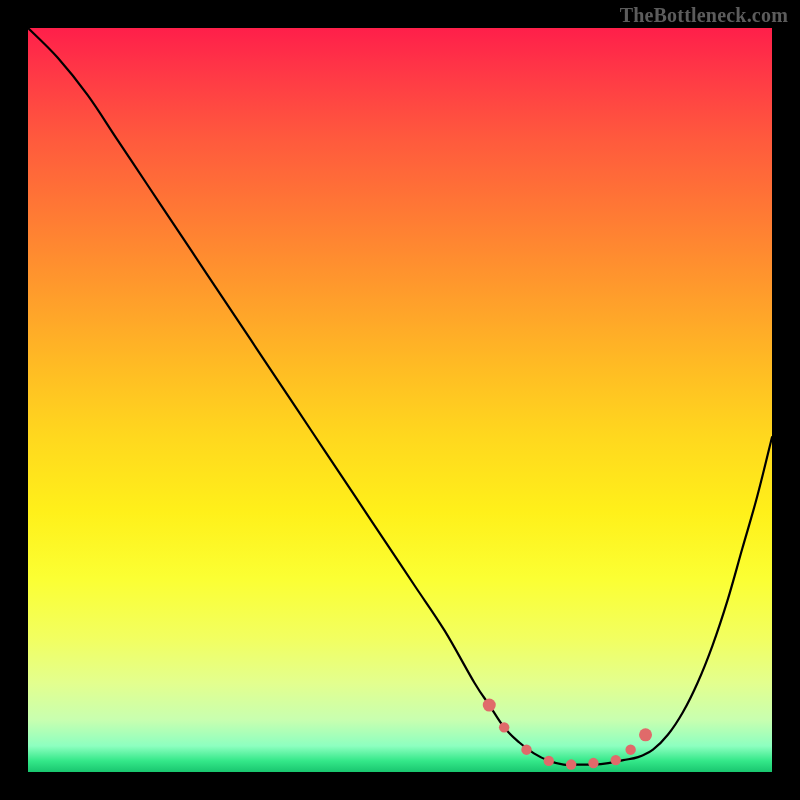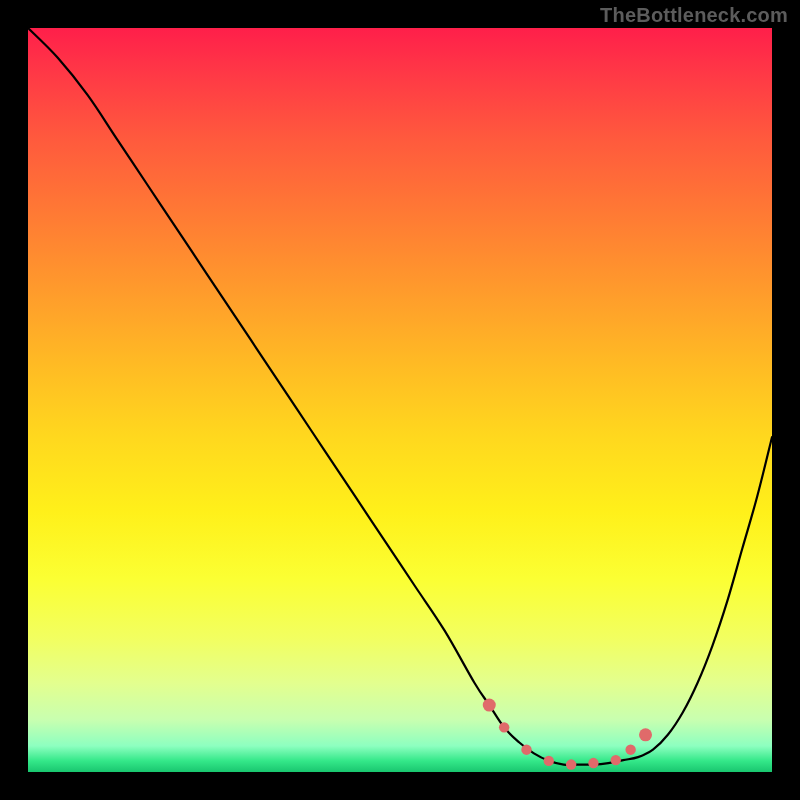--- a/index.html
+++ b/index.html
@@ -19,20 +19,21 @@
   }
   .watermark {
     position: absolute;
     top: 4px;
     right: 12px;
     color: #5c5c5c;
     font-size: 20px;
     font-weight: 600;
     letter-spacing: 0.2px;
     z-index: 10;
+    font-family: Liberation Serif, serif;
   }
   .plot-area {
     position: absolute;
     left: 28px;
     top: 28px;
     width: 744px;
     height: 744px;
     background: linear-gradient(
       to bottom,
       #ff1f4a 0%,

